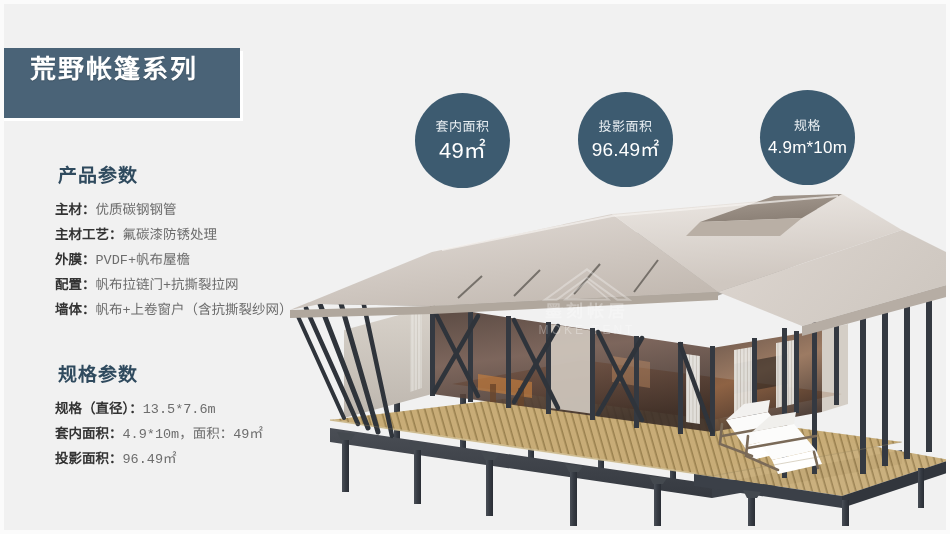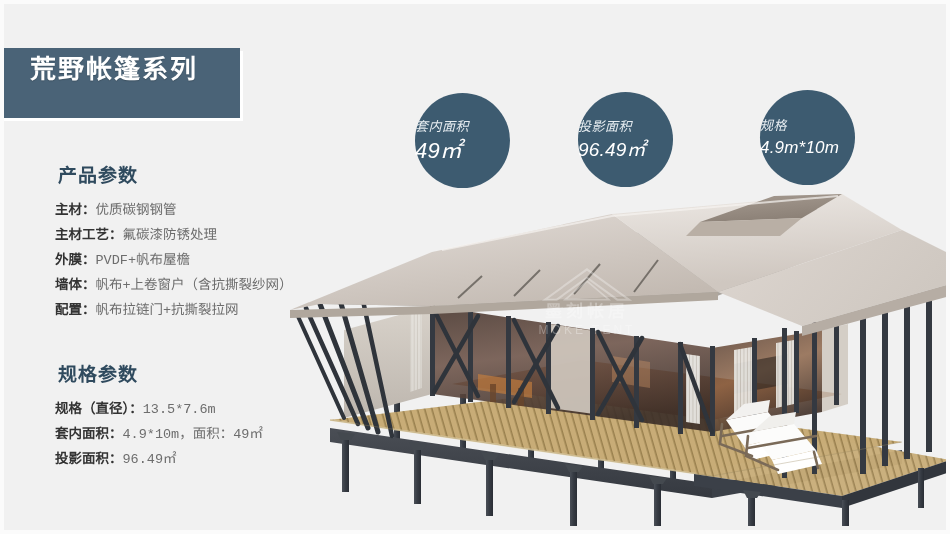--- a/index.html
+++ b/index.html
@@ -49,22 +49,22 @@
   }
   .spec-row .k{color:#333333;font-weight:bold;}
   .spec-row .v{color:#6d6d6d;font-weight:normal;}
   .group-gap{height:30px;}
 
   
   .circle{
     position:absolute;width:95px;height:95px;border-radius:50%;
     background:#3d5b70;
     display:flex;flex-direction:column;
-    justify-content:center;
-    color:#ffffff;z-index:25;font-style:italic;
+    align-items:center;justify-content:center;
+    color:#ffffff;z-index:25;
   }
   .circle .c-label{font-size:13px;line-height:1;margin-bottom:7px;letter-spacing:.5px;color:#e7edf1;}
   .circle .c-value{font-size:22px;line-height:1;white-space:nowrap;font-weight:normal;letter-spacing:.2px;}
   .circle.c-2 .c-value{font-size:19px;}
   .circle.c-3 .c-value{font-size:17px;}
   #circle-1{left:415px;top:93px;}
   #circle-2{left:578px;top:92px;}
   #circle-3{left:760px;top:90px;}
 
   
@@ -98,24 +98,24 @@
       <div class="spec-row">
         <span class="k">主材：</span><span class="v">优质碳钢钢管</span>
       </div>
       <div class="spec-row">
         <span class="k">主材工艺：</span><span class="v">氟碳漆防锈处理</span>
       </div>
       <div class="spec-row">
         <span class="k">外膜：</span><span class="v">PVDF+帆布屋檐</span>
       </div>
       <div class="spec-row">
+        <span class="k">配置：</span><span class="v">帆布拉链门+抗撕裂拉网</span>
+      </div>
+      <div class="spec-row">
         <span class="k">墙体：</span><span class="v">帆布+上卷窗户（含抗撕裂纱网）</span>
-      </div>
-      <div class="spec-row">
-        <span class="k">配置：</span><span class="v">帆布拉链门+抗撕裂拉网</span>
       </div>
     </div>
 
     <div class="group-gap"></div>
 
     <div class="spec-group">
       <div class="group-heading">规格参数</div>
 
       <div class="spec-row">
         <span class="k">规格（直径）：</span><span class="v">13.5*7.6m</span>

